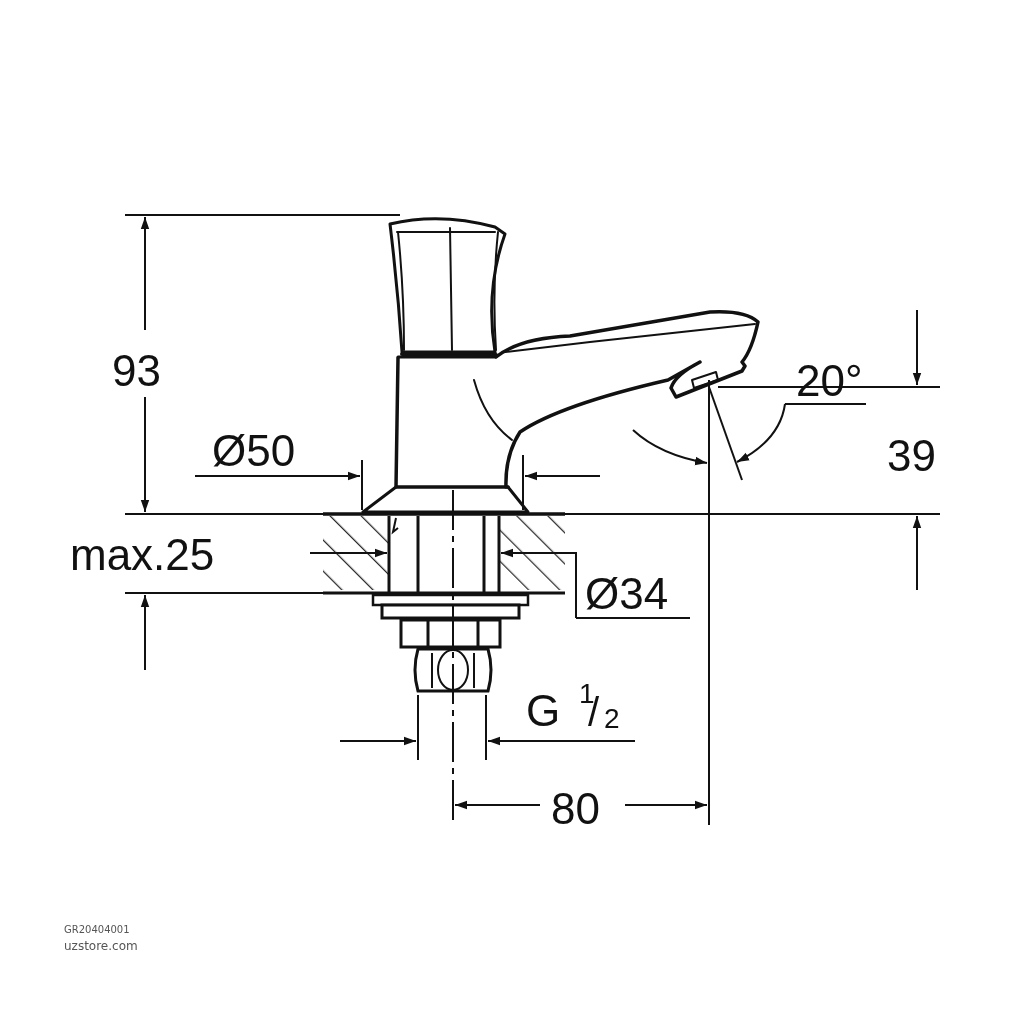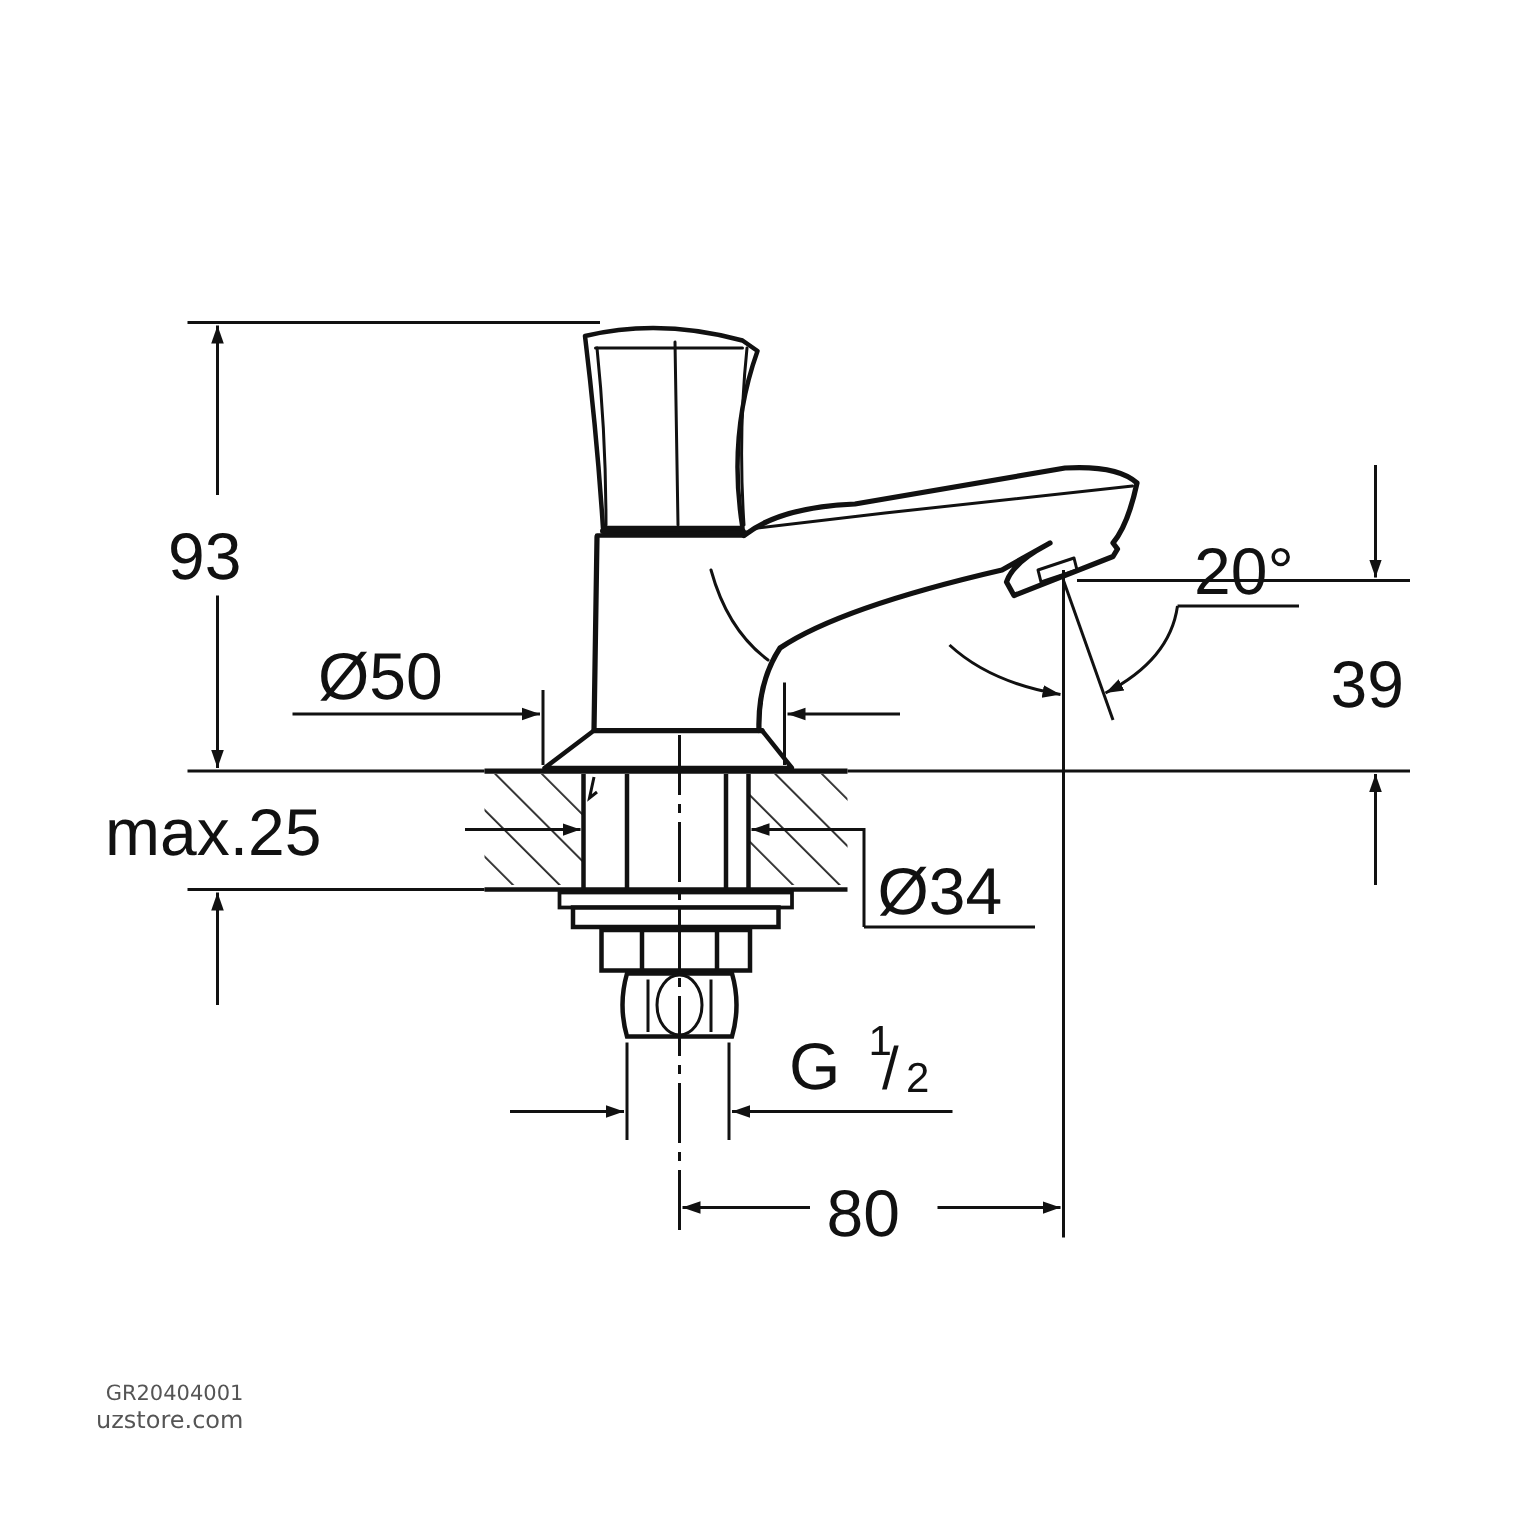--- a/index.html
+++ b/index.html
@@ -1,22 +1,22 @@
 <!DOCTYPE html>
 <html><head>
 <meta charset="utf-8">
 <style>
   html, body { margin: 0; padding: 0; background: #ffffff; }
   body { width: 1024px; height: 1024px; position: relative; overflow: hidden; font-family: "Liberation Sans", sans-serif; }
   #drawing { position: absolute; left: 0; top: 0; width: 1024px; height: 1024px; }
   .dim-text { font-family: "Liberation Sans", sans-serif; font-size: 44px; fill: #111; }
   .dim-sub { font-family: "Liberation Sans", sans-serif; font-size: 28px; fill: #111; }
   .caption { position: absolute; left: 64px; top: 921px; color: #555; font-family: "DejaVu Sans", sans-serif; line-height: 17px; }
-  .caption .code { font-size: 14px; display: block; text-align: right; }
-  .caption .site { font-size: 16px; display: block; }
+  .caption .code { font-size: 10px; display: block; }
+  .caption .site { font-size: 12px; display: block; }
 </style>
 </head>
 <body>
 
 <svg id="drawing" viewBox="0 0 1024 1024" xmlns="http://www.w3.org/2000/svg">
   <defs>
     <marker id="arr" viewBox="0 0 10 10" refX="10" refY="5" markerWidth="12" markerHeight="12" orient="auto-start-reverse" markerUnits="userSpaceOnUse">
       <path d="M0,1.5 L10,5 L0,8.5 z" fill="#111"></path>
     </marker>
     <pattern id="hatch" width="22" height="22" patternUnits="userSpaceOnUse" patternTransform="rotate(-45)">

